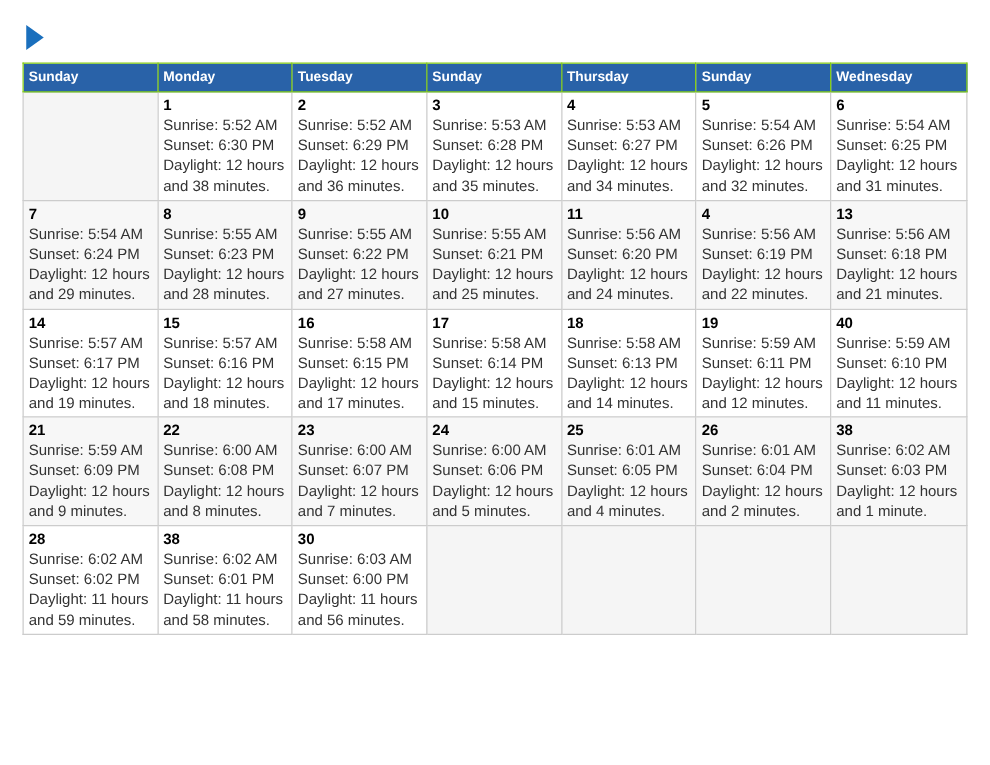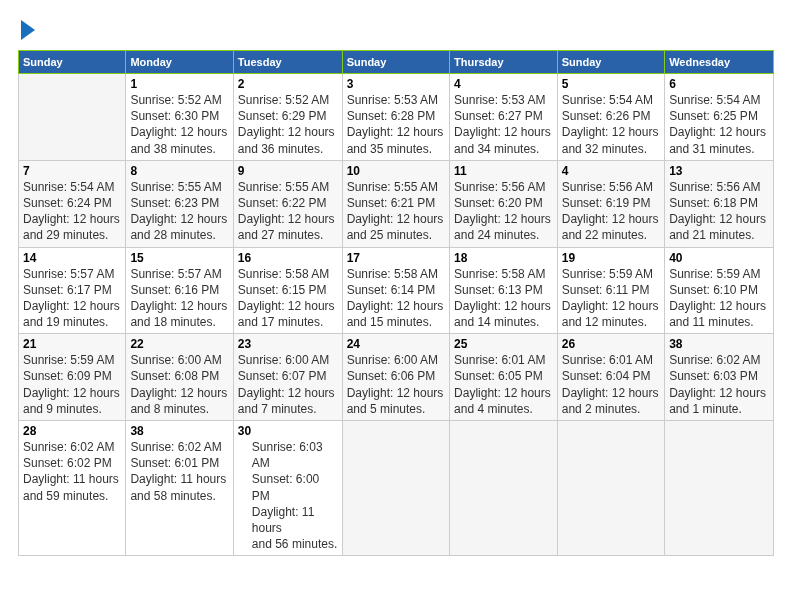--- a/index.html
+++ b/index.html
@@ -334,21 +334,21 @@
           </td>
           <td>
             <span class="day-num">38</span>
             <div class="day-info" style="white-space: pre-line;">Sunrise: 6:02 AM
 Sunset: 6:01 PM
 Daylight: 11 hours
 and 58 minutes.</div>
           </td>
           <td>
             <span class="day-num">30</span>
-            <div class="day-info" style="white-space: pre-line; margin-left: 14px;">Sunrise: 6:03 AM
+            <div class="day-info" style="white-space: pre-line;">Sunrise: 6:03 AM
 Sunset: 6:00 PM
 Daylight: 11 hours
 and 56 minutes.</div>
           </td>
           <td class="empty-cell"></td>
           <td class="empty-cell"></td>
           <td class="empty-cell"></td>
           <td class="empty-cell"></td>
         </tr>
       </tbody>

